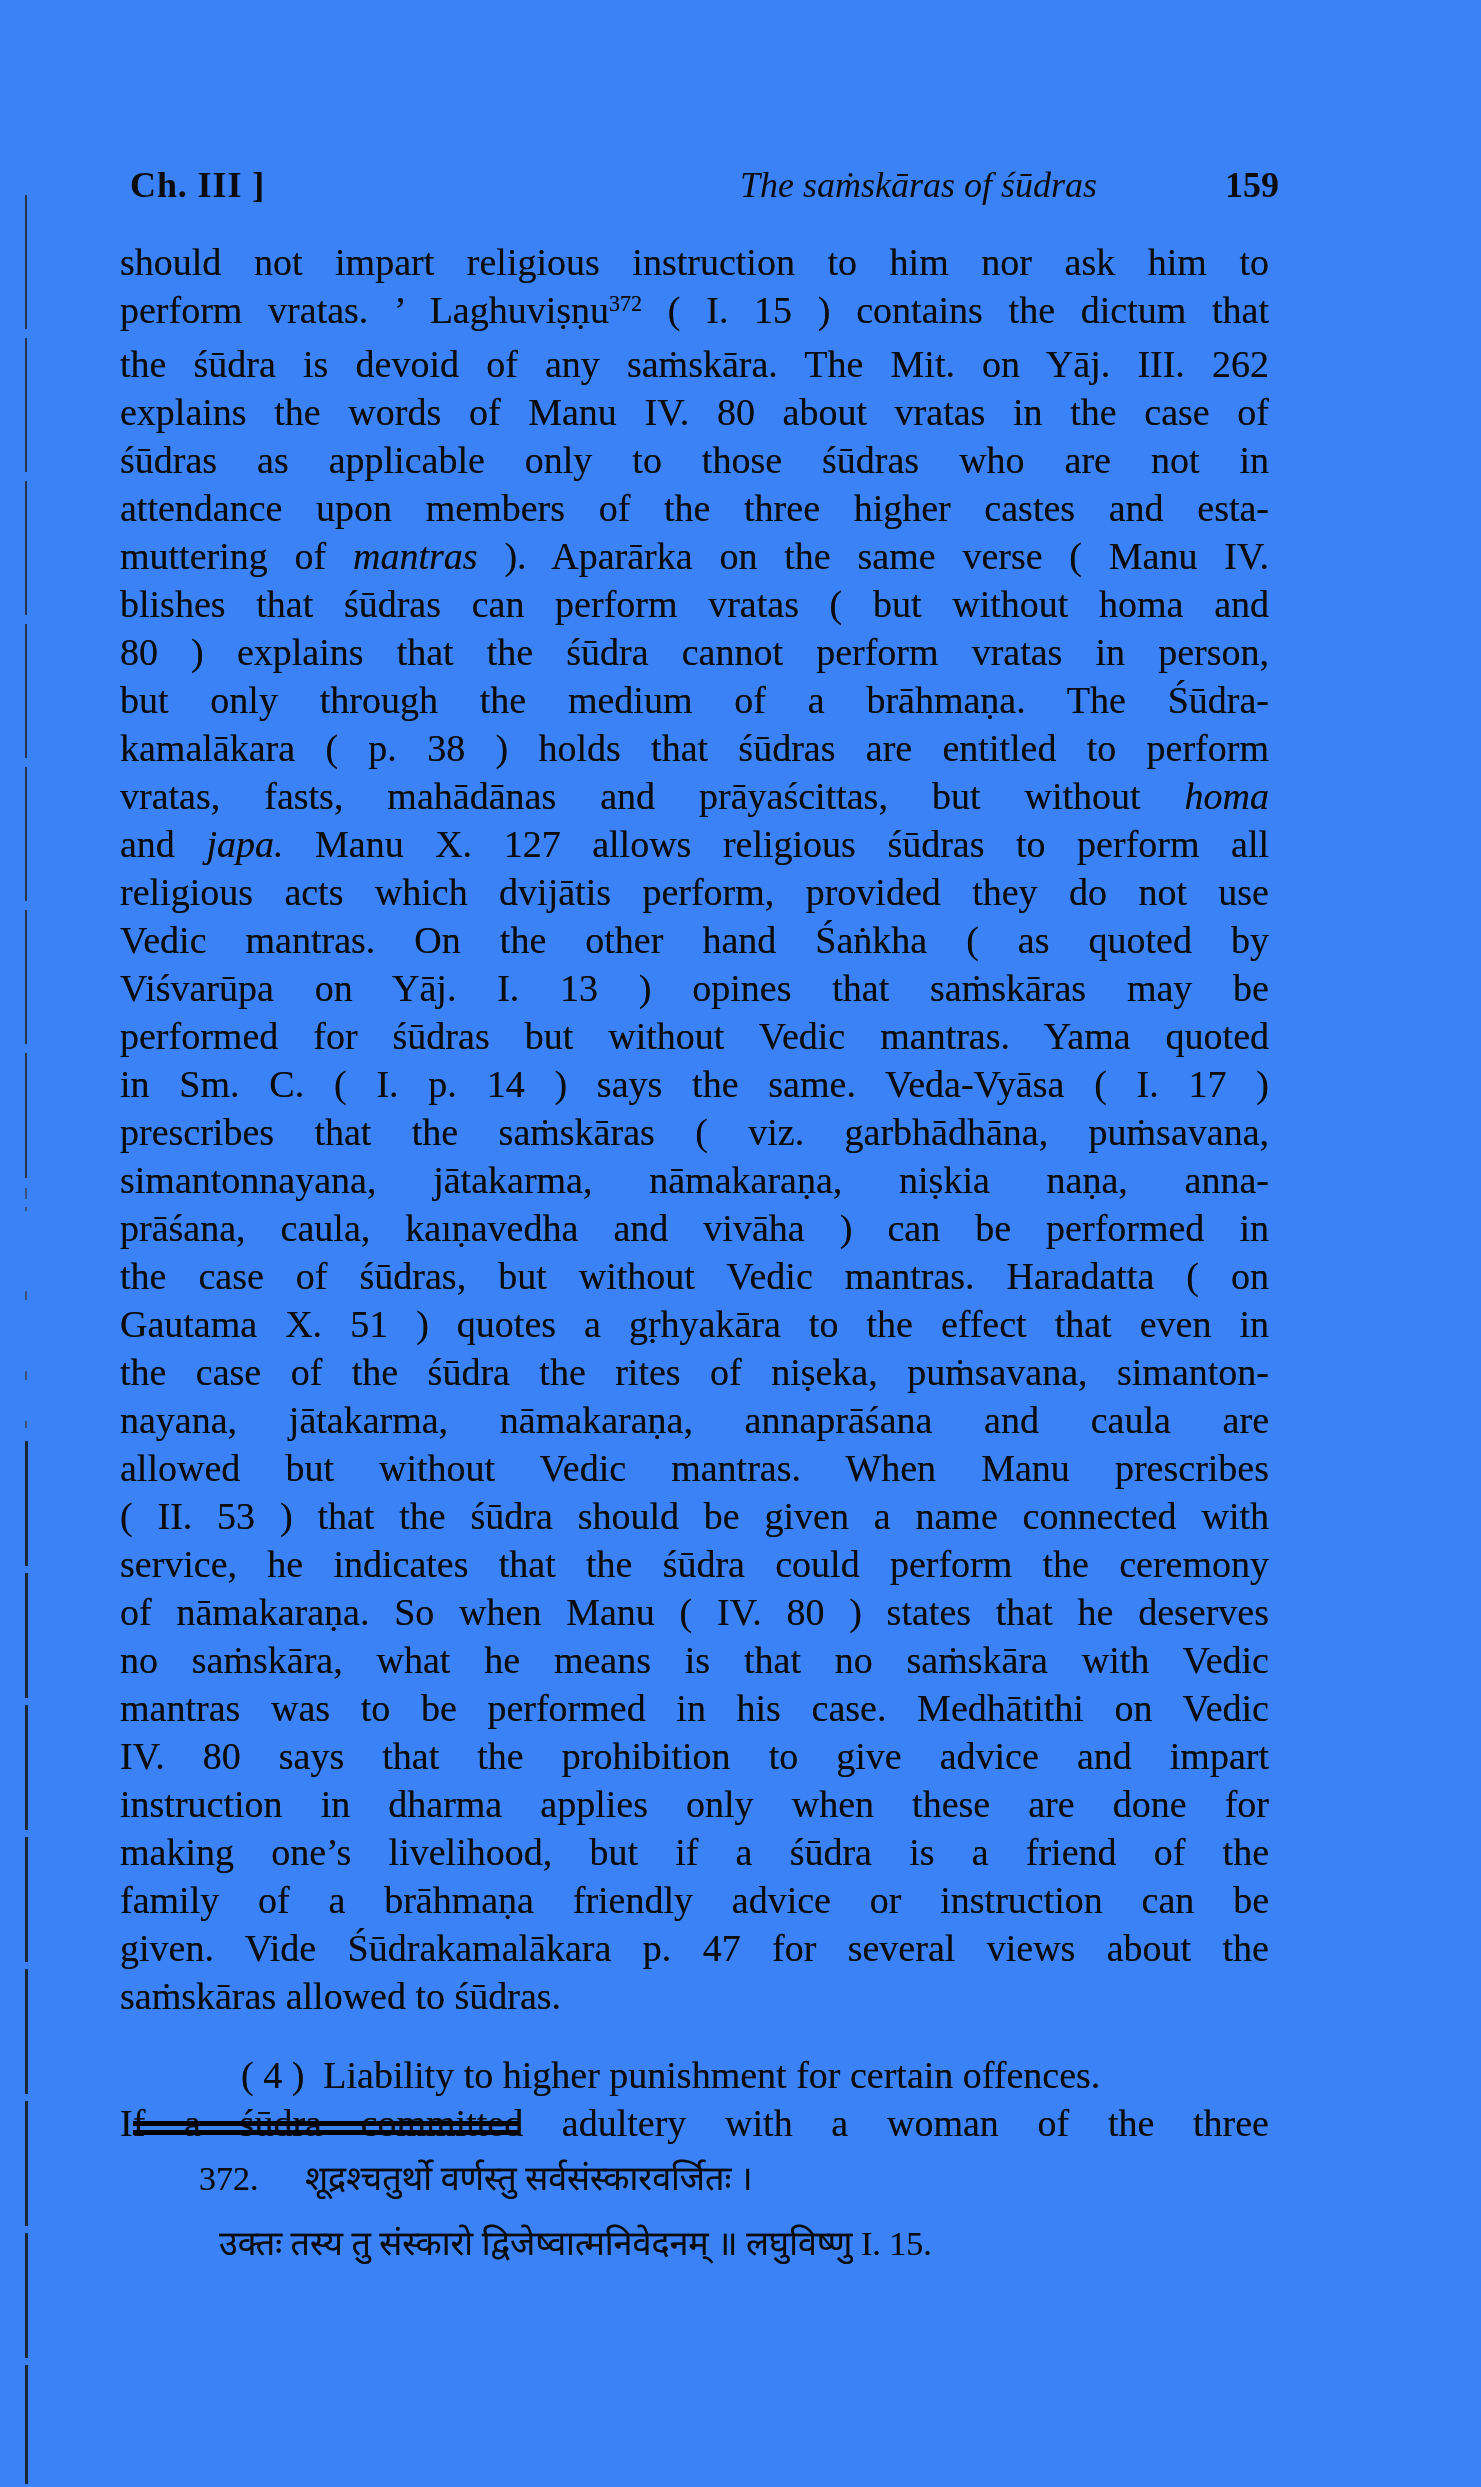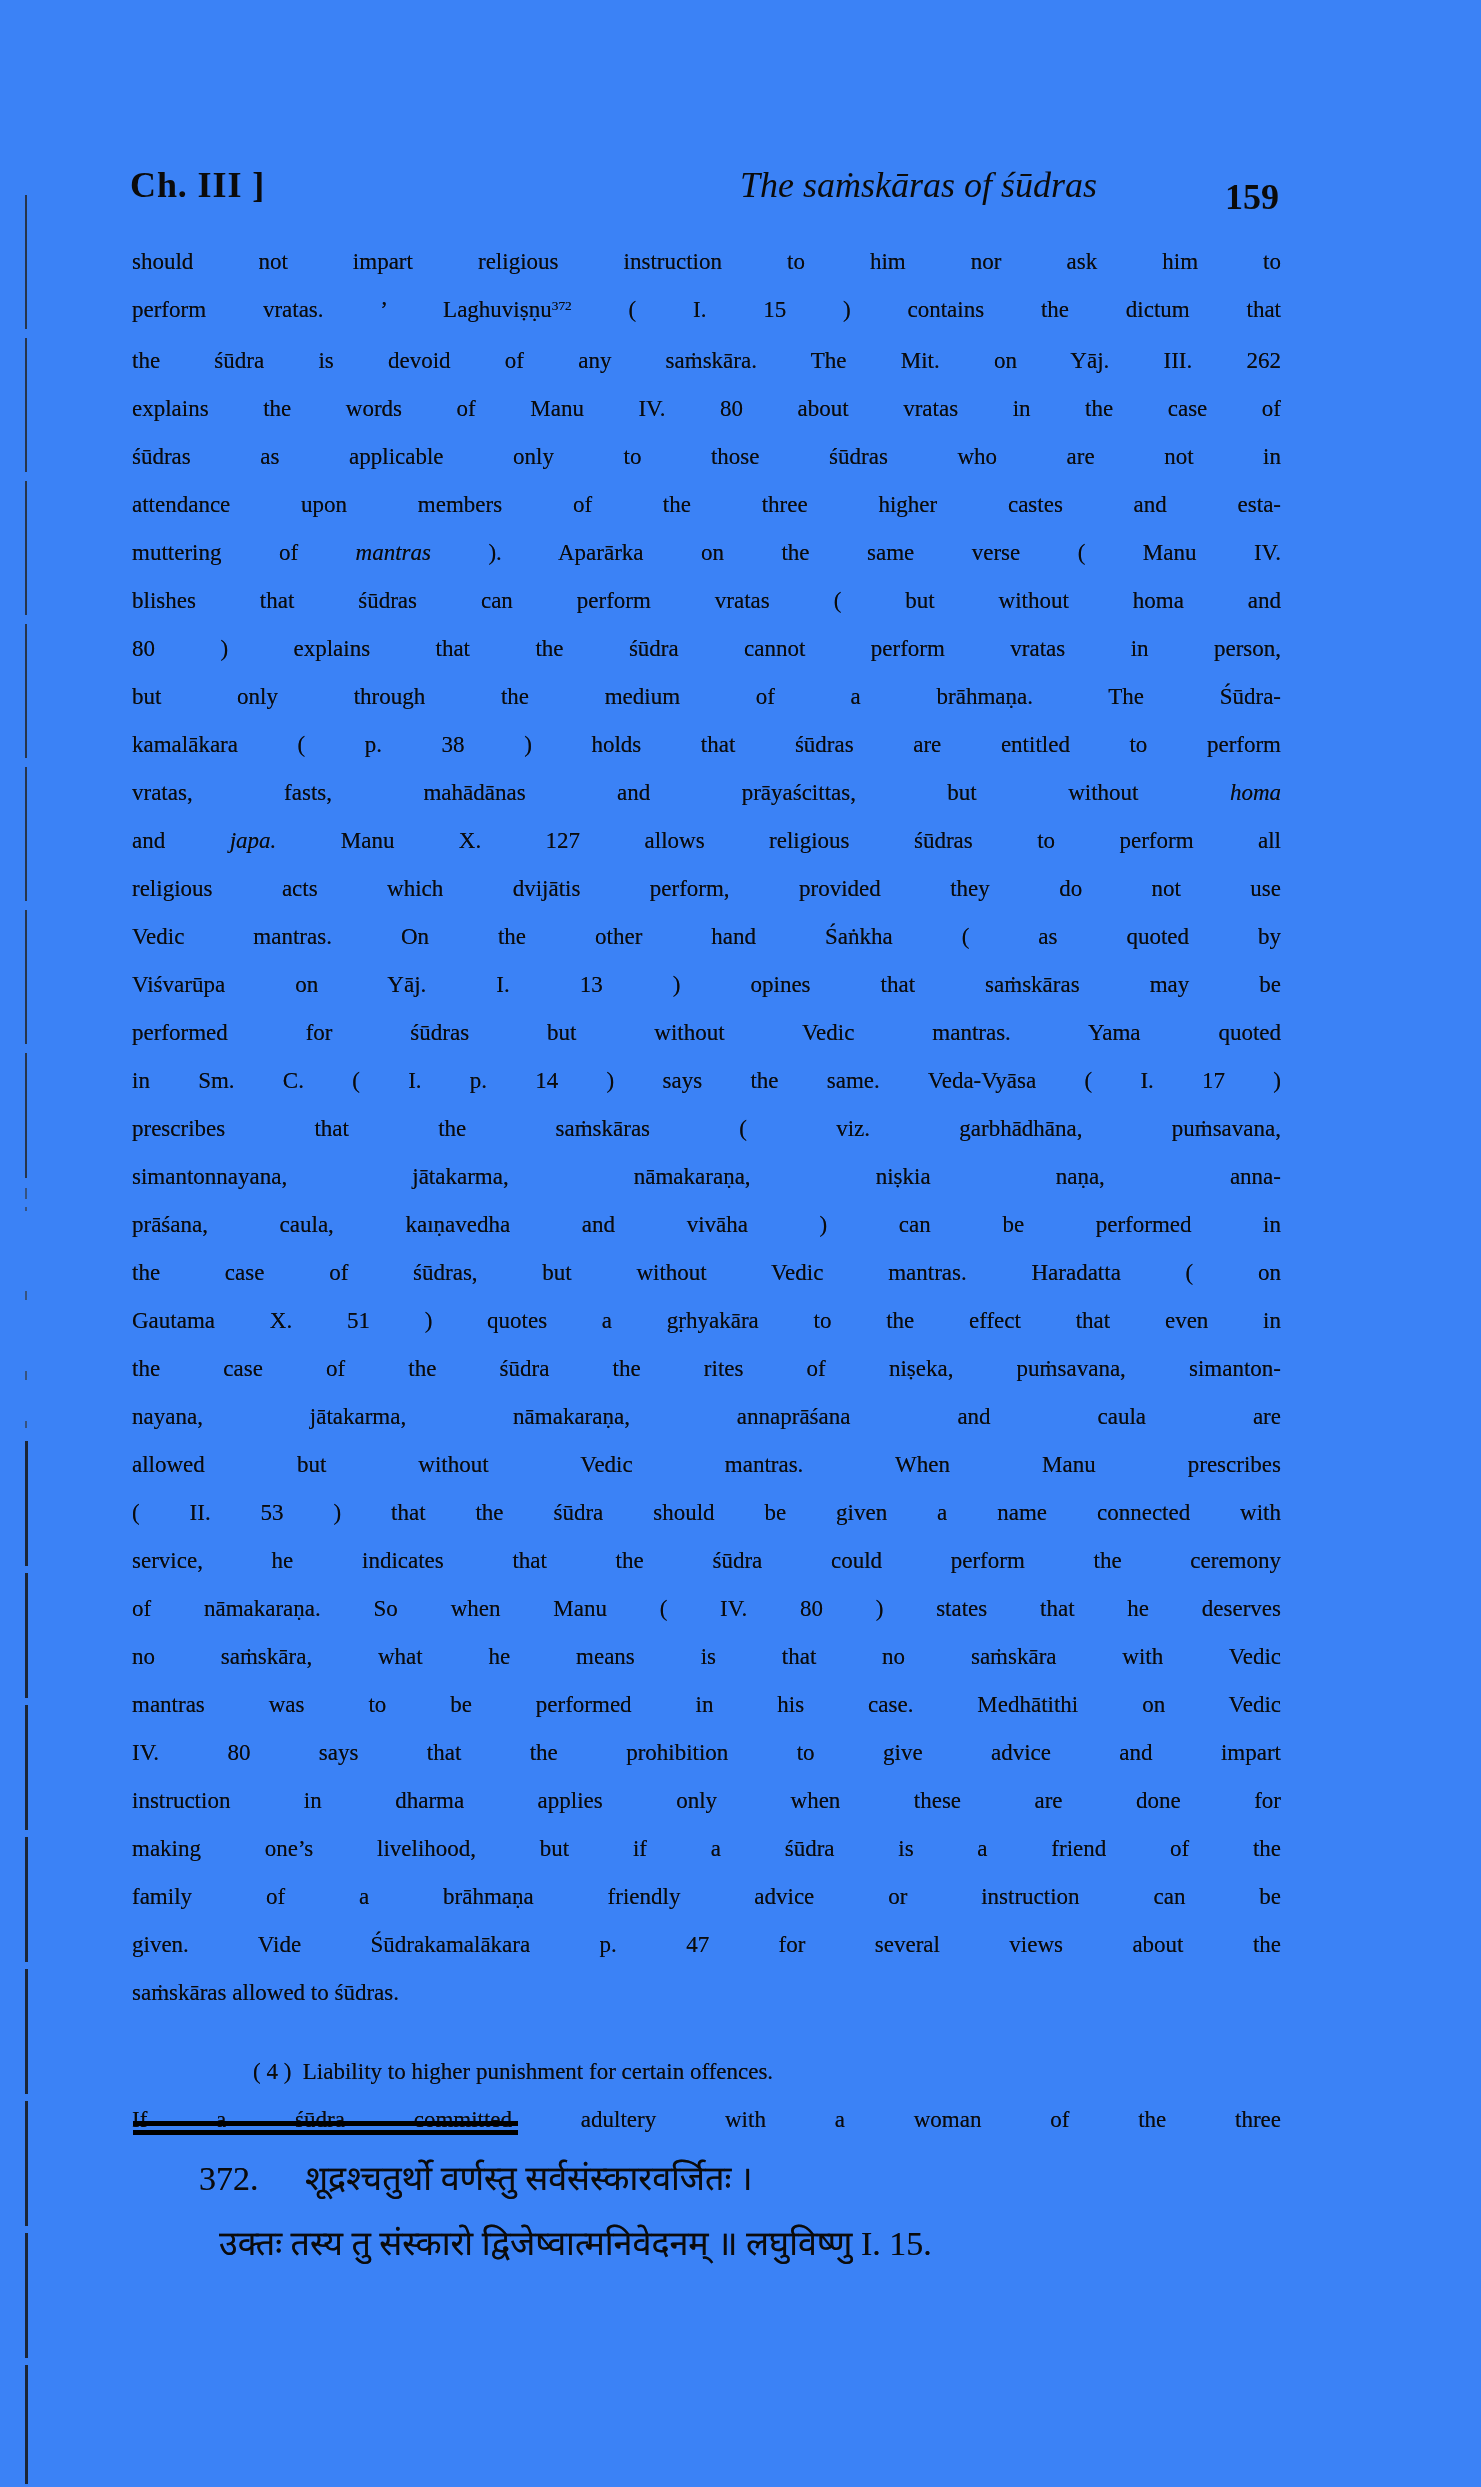--- a/index.html
+++ b/index.html
@@ -7,23 +7,23 @@
     width:1482px;height:2487px;position:relative;background:#ffffff;
     font-family:"Liberation Serif","DejaVu Serif",serif;color:#0b0b0b;
     overflow:hidden;
   }
   .page{position:absolute;inset:0;background:#3b82f6;}
   
   .header{position:absolute;top:164px;left:130px;width:1149px;height:47px;font-size:36px;line-height:43px;}
   .chapter{position:absolute;left:0;top:0;font-weight:bold;letter-spacing:0.9px;}
   .title{position:absolute;left:50%;transform:translateX(-50%);top:0;font-style:italic;white-space:nowrap;
          left:610px;transform:none;}
-  .pageno{position:absolute;right:0;top:12px;font-weight:bold;font-family:Liberation Serif, serif;}
+  .pageno{position:absolute;right:0;top:0;font-weight:bold;font-family:Liberation Serif, serif;}
   
-  .bodytext{position:absolute;left:132px;top:238px;width:1149px;font-size:23px;line-height:48px;
+  .bodytext{position:absolute;left:120px;top:238px;width:1149px;font-size:38px;line-height:48px;
             text-shadow:0 0 0.5px rgba(0,0,0,.55);}
   .para2{margin-top:31px;}
   .line{text-align:justify;text-align-last:justify;}
   .line.noj{text-align:center;text-align-last:left;}
   .line i{font-style:italic;}
   .line sup{font-size:0.58em;vertical-align:baseline;position:relative;top:-0.55em;}
   
   .fnrule{position:absolute;left:133px;top:2121px;width:385px;}
   .fnrule .r1{height:4.5px;background:#000;}
   .fnrule .r2{height:4.5px;background:#000;margin-top:4.5px;}

